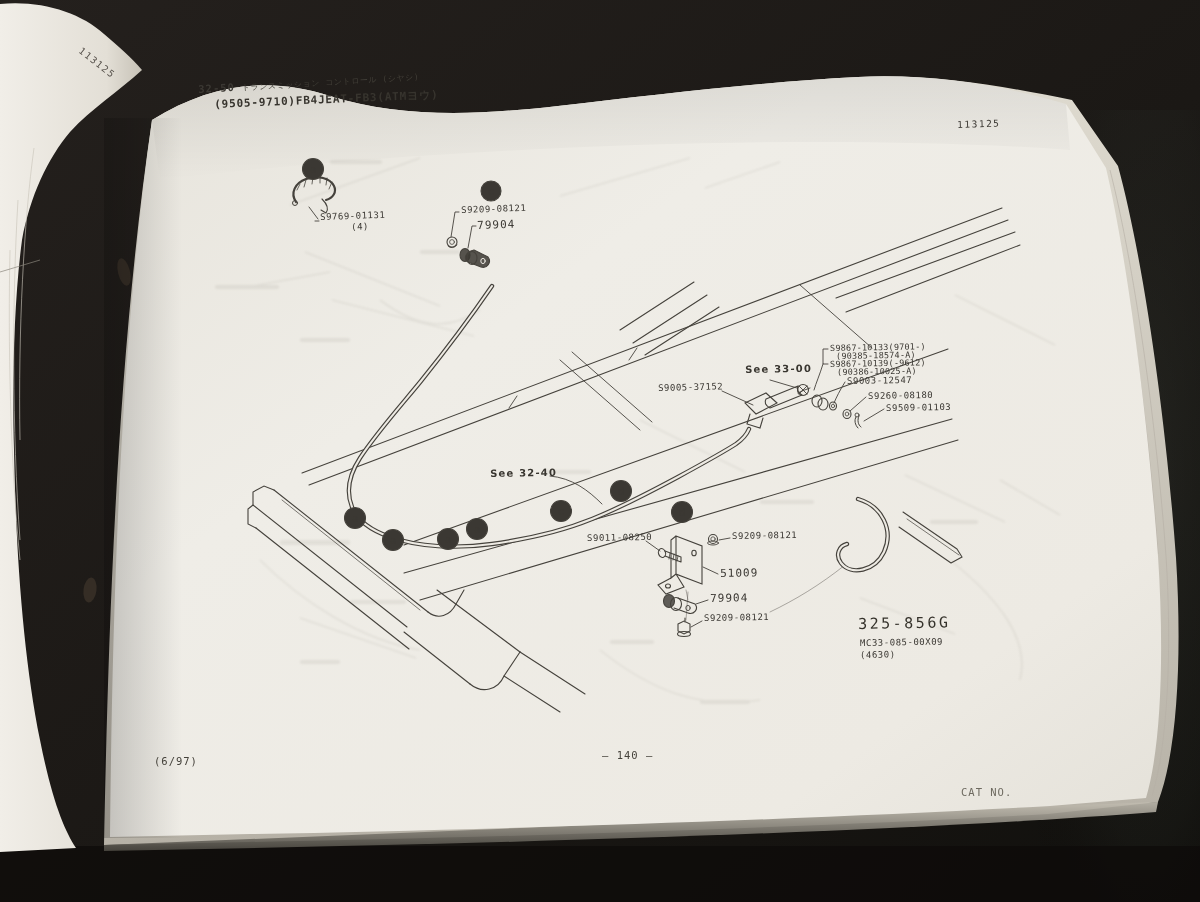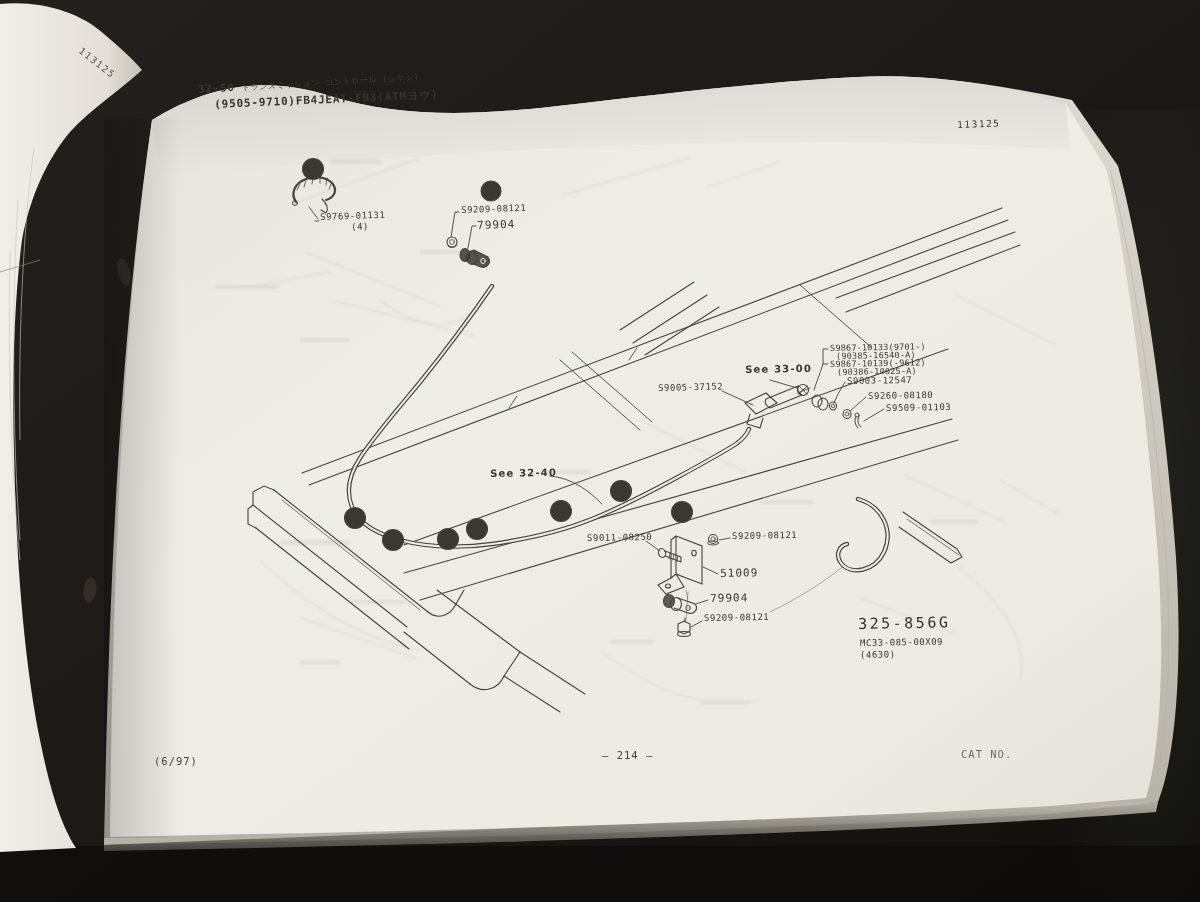--- a/index.html
+++ b/index.html
@@ -6,21 +6,21 @@
   .scene{position:relative;width:1200px;height:902px;overflow:hidden;background:#1d1a16;
          font-family:"DejaVu Sans",sans-serif;}
   .scene svg{position:absolute;left:0;top:0;}
   .lbl{position:absolute;font-family:"DejaVu Sans Mono",monospace;font-size:9px;
        letter-spacing:.5px;color:#3b3833;white-space:nowrap;transform-origin:left top;line-height:1;}
   .sm{font-size:8.5px;letter-spacing:.2px;}
   .big{font-size:11px;letter-spacing:1px;}
   .see{font-family:"DejaVu Sans",sans-serif;font-size:10px;font-weight:bold;letter-spacing:1.2px;color:#38352f;}
   .fig{font-size:15px;letter-spacing:2.5px;color:#35322b;}
   .ft{font-size:10.5px;letter-spacing:1px;color:#44413a;}
-  .faded{color:#6e6a60;}
+  .faded{color:#6e6a60;margin-top:38px;}
   .hdr1{display:flex;gap:7px;align-items:baseline;}
   .hdr1 .code{font-family:"DejaVu Sans Mono",monospace;font-size:10.5px;font-weight:bold;letter-spacing:1px;color:#3b3833;}
   .hdr1 .kana{font-size:8px;color:#413e37;letter-spacing:.5px;}
   .hdr2{font-family:"DejaVu Sans Mono",monospace;font-size:11px;letter-spacing:.8px;color:#37342e;font-weight:bold;}
 </style>
 </head>
 <body>
 
 <div class="scene">
 
@@ -256,35 +256,35 @@
 <div class="lbl" style="left:957px;top:120px;font-size:9.5px;letter-spacing:1.5px;transform:rotate(-2deg);">113125</div>
 
 <div class="lbl" style="left:320px;top:213px;transform:rotate(-2deg);">S9769-01131</div>
 <div class="lbl" style="left:351px;top:223px;transform:rotate(-2deg);">(4)</div>
 <div class="lbl" style="left:461px;top:206px;transform:rotate(-2deg);">S9209-08121</div>
 <div class="lbl big" style="left:477px;top:220px;transform:rotate(-2deg);">79904</div>
 
 <div class="lbl see" style="left:745px;top:365px;transform:rotate(-1deg);">See 33-00</div>
 <div class="lbl" style="left:658px;top:384px;transform:rotate(-1.5deg);">S9005-37152</div>
 <div class="lbl sm" style="left:830px;top:344px;transform:rotate(-1deg);">S9867-10133(9701-)</div>
-<div class="lbl sm" style="left:836px;top:352px;transform:rotate(-1deg);">(90385-16540-A)</div>
+<div class="lbl sm" style="left:836px;top:352px;transform:rotate(-1deg);">(90385-18574-A)</div>
 <div class="lbl sm" style="left:830px;top:360px;transform:rotate(-1deg);">S9867-10139(-9612)</div>
 <div class="lbl sm" style="left:837px;top:368px;transform:rotate(-1deg);">(90386-10025-A)</div>
 <div class="lbl" style="left:847px;top:377px;transform:rotate(-1deg);">S9003-12547</div>
 <div class="lbl" style="left:868px;top:392px;transform:rotate(-1deg);">S9260-08180</div>
 <div class="lbl" style="left:886px;top:404px;transform:rotate(-1deg);">S9509-01103</div>
 
 <div class="lbl see" style="left:490px;top:469px;transform:rotate(-1deg);">See 32-40</div>
 <div class="lbl" style="left:587px;top:534px;transform:rotate(-1deg);">S9011-08250</div>
 <div class="lbl" style="left:732px;top:532px;transform:rotate(-1deg);">S9209-08121</div>
 <div class="lbl big" style="left:720px;top:568px;transform:rotate(-1deg);">51009</div>
 <div class="lbl big" style="left:710px;top:593px;transform:rotate(-1deg);">79904</div>
 <div class="lbl" style="left:704px;top:614px;transform:rotate(-1deg);">S9209-08121</div>
 
 <div class="lbl fig" style="left:858px;top:617px;transform:rotate(-1deg);">325-856G</div>
 <div class="lbl" style="left:860px;top:639px;transform:rotate(-1deg);">MC33-085-00X09</div>
 <div class="lbl" style="left:860px;top:651px;transform:rotate(-1deg);">(4630)</div>
 
 <div class="lbl ft" style="left:154px;top:756px;">(6/97)</div>
-<div class="lbl ft" style="left:602px;top:750px;">— 214 —</div>
+<div class="lbl ft" style="left:602px;top:750px;">— 140 —</div>
 <div class="lbl ft faded" style="left:961px;top:749px;">CAT NO.</div>
 
 </div>
 
 </body></html>

